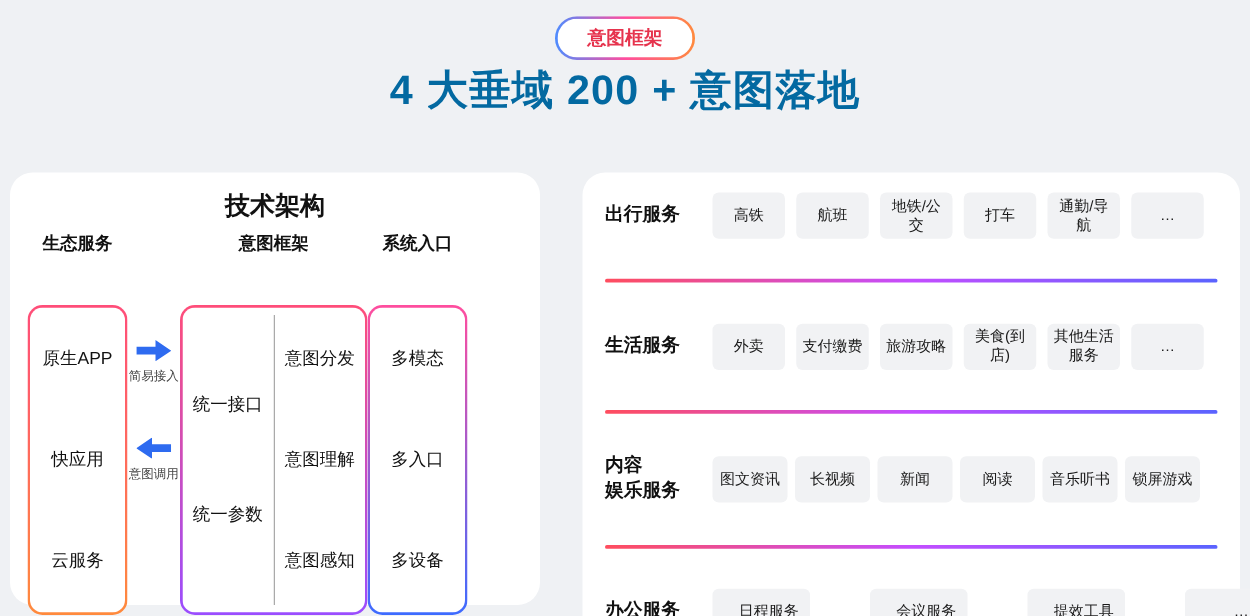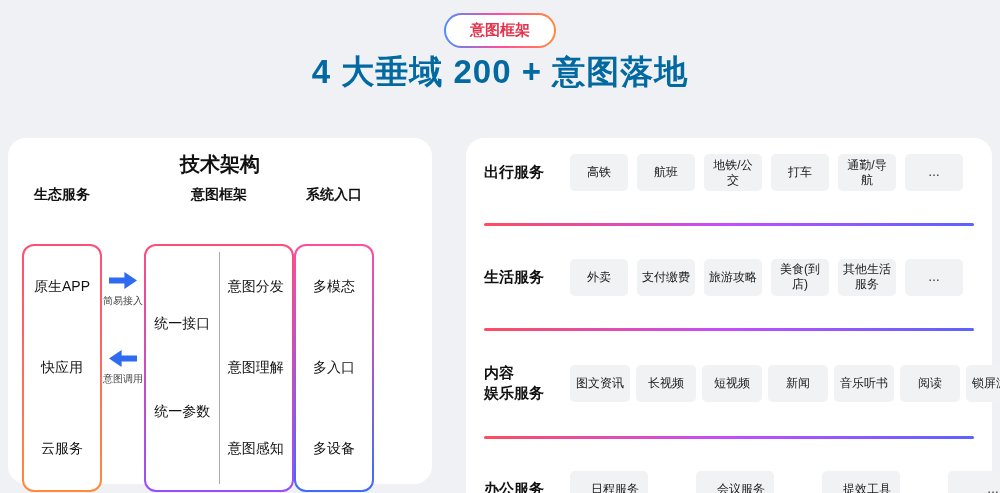--- a/index.html
+++ b/index.html
@@ -177,24 +177,23 @@
       </div>
 
       <div class="divider"></div>
 
       <div class="svc-row">
         <div class="svc-label">内容
 娱乐服务</div>
         <div class="chips chips-r2">
           <div class="chip">图文资讯</div>
           <div class="chip">长视频</div>
-          <div class="chip">短视频</div>
           <div class="chip">新闻</div>
+          <div class="chip">阅读</div>
           <div class="chip">音乐听书</div>
-          <div class="chip">阅读</div>
           <div class="chip">锁屏游戏</div>
         </div>
       </div>
 
       <div class="divider"></div>
 
       <div class="svc-row">
         <div class="svc-label">办公服务</div>
         <div class="chips chips-r3">
           <div class="chip">日程服务</div>

